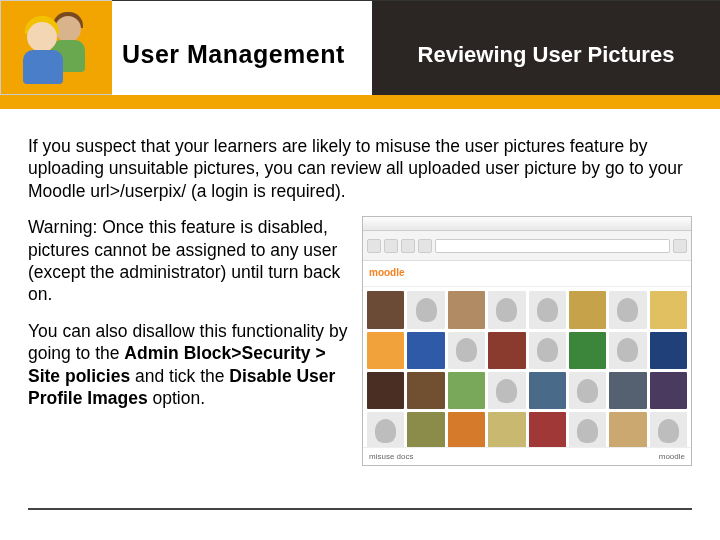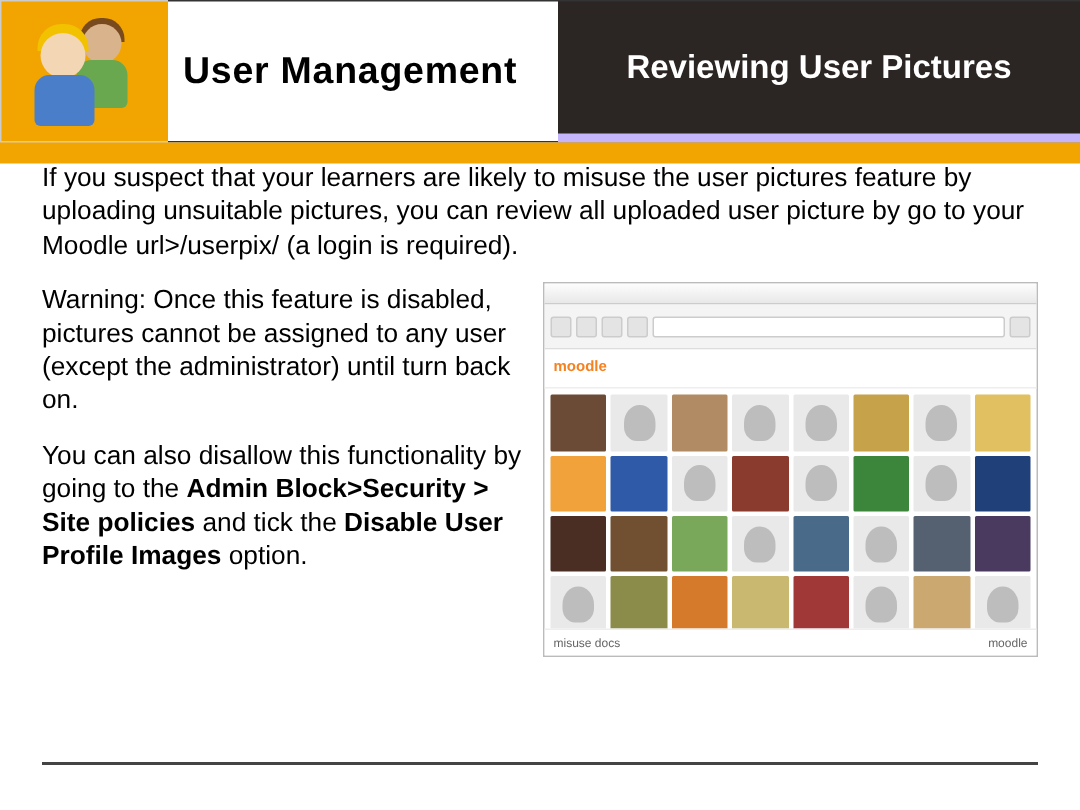--- a/index.html
+++ b/index.html
@@ -7,21 +7,21 @@
     width: 720px;
     height: 540px;
     font-family: Arial, Helvetica, sans-serif;
     background: #fff;
     position: relative;
     overflow: hidden;
   }
   .header {
     display: flex;
     align-items: stretch;
-    height: 95px;
+    height: 109px;
     position: relative;
   }
   .icon-wrap {
     width: 112px;
     height: 95px;
     background: #f2a500;
     border: 1px solid #ccc;
     border-right: none;
     display: flex;
     align-items: center;
@@ -58,32 +58,32 @@
   .title-right {
     flex: 1;
     background: #2b2523;
     color: #fff;
     display: flex;
     align-items: center;
     justify-content: center;
     font-weight: bold;
     font-size: 22px;
     border-top: 1px solid #333;
-    border-bottom: 6px solid #c4b5fd;
+    border-bottom: 1px solid #c4b5fd;
   }
   .yellow-strip {
     position: absolute;
     top: 95px;
     left: 0;
     right: 0;
     height: 14px;
     background: #f2a500;
   }
   .content {
-    padding: 12px 28px 0 28px;
+    padding: 26px 28px 0 28px;
     font-size: 17.5px;
     line-height: 1.28;
     color: #000;
   }
   .content p { margin-bottom: 14px; }
   .cols {
     display: flex;
     gap: 10px;
     margin-top: 6px;
   }

